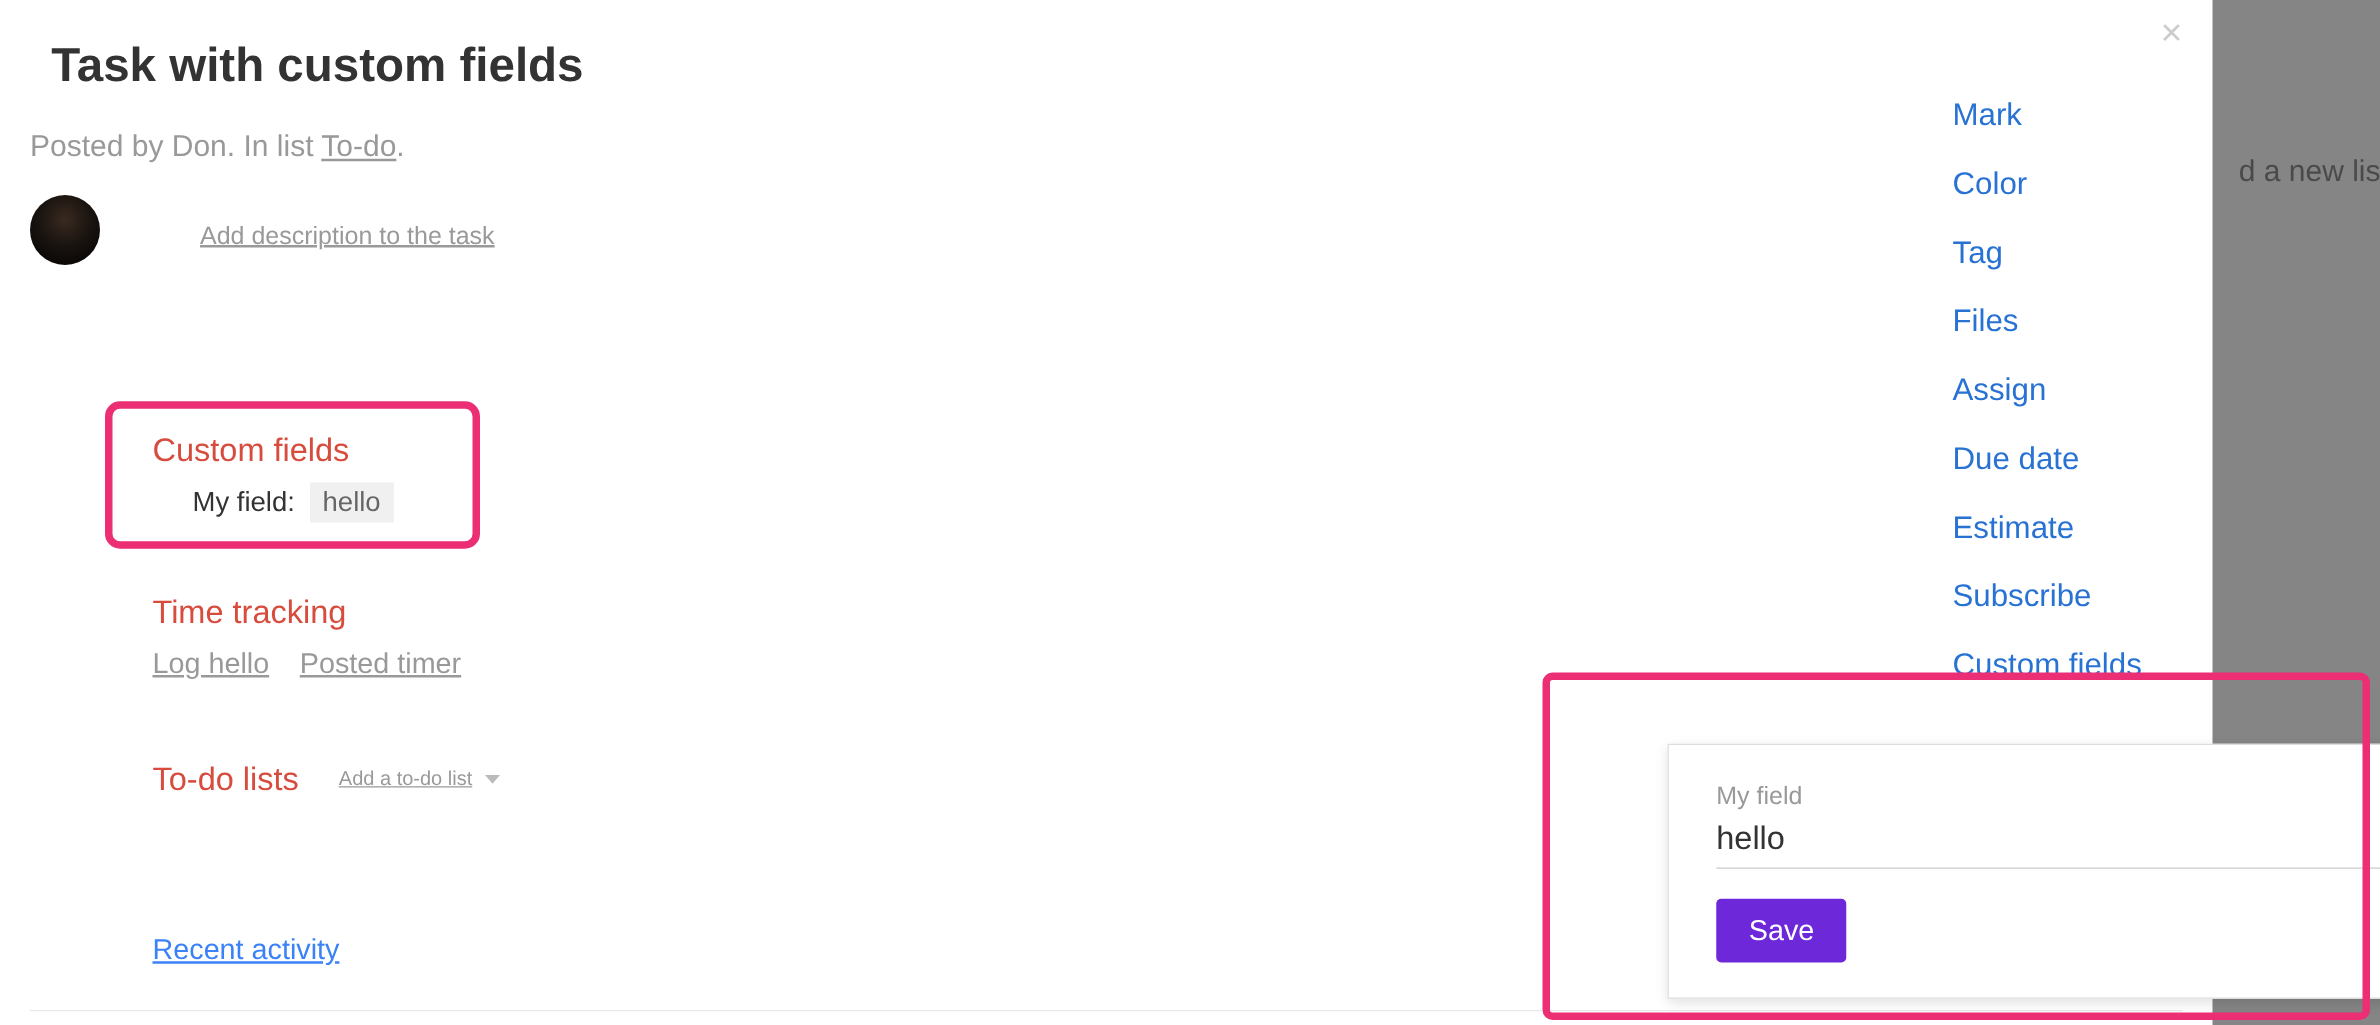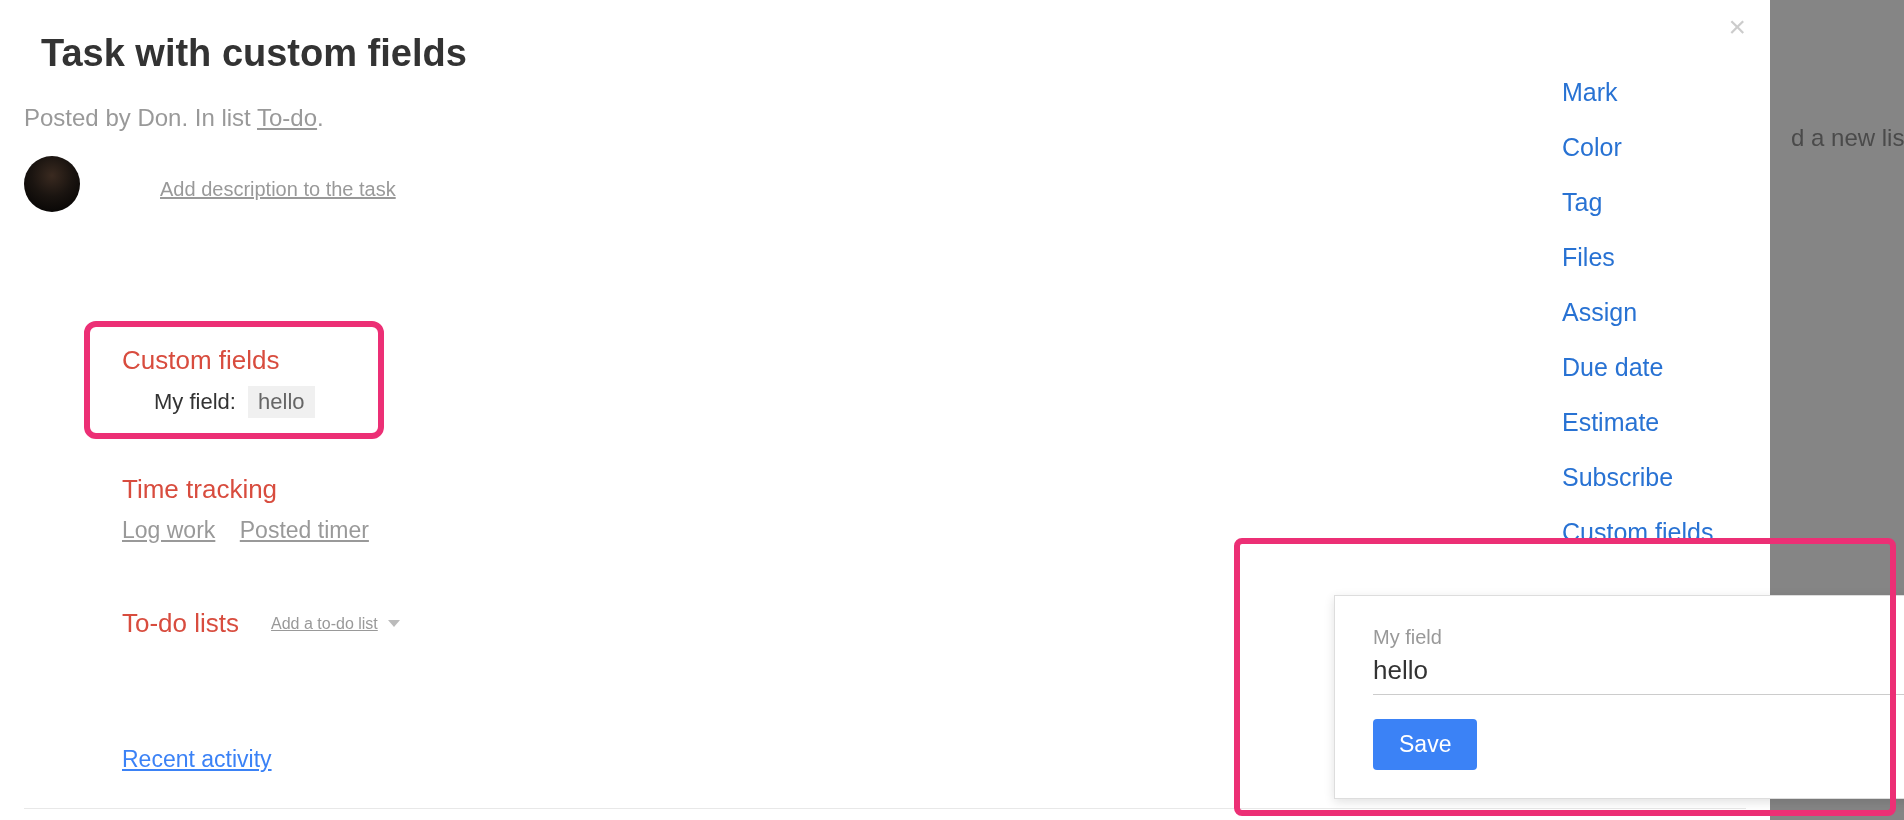--- a/index.html
+++ b/index.html
@@ -227,21 +227,21 @@
       border: none;
       border-bottom: 1px solid #cccccc;
       font-size: 26px;
       color: #333333;
       padding: 2px 0 8px 0;
       outline: none;
       background: transparent;
       margin-bottom: 24px;
     }
     .save-btn {
-      background: #3b82f6;
+      background: #6d28d9;
       color: #ffffff;
       border: none;
       font-size: 23px;
       padding: 12px 26px;
       border-radius: 4px;
       cursor: pointer;
     }
   </style>
 </head>
 <body>
@@ -269,21 +269,21 @@
     <div class="section-title">Custom fields</div>
     <div class="field-row">
       <span>My field:</span>
       <span class="field-value">hello</span>
     </div>
   </div>
 
   <div class="section time-tracking-section">
     <div class="section-title">Time tracking</div>
     <div class="tracking-links">
-      <span class="link-item">Log work</span>
+      <span class="link-item">Log hello</span>
       <span class="link-item">Posted timer</span>
     </div>
   </div>
 
   <div class="section todo-section">
     <div class="section-title">To-do lists</div>
     <span class="add-todo">Add a to-do list</span>
   </div>
 
   <a class="recent-activity">Recent activity</a>

